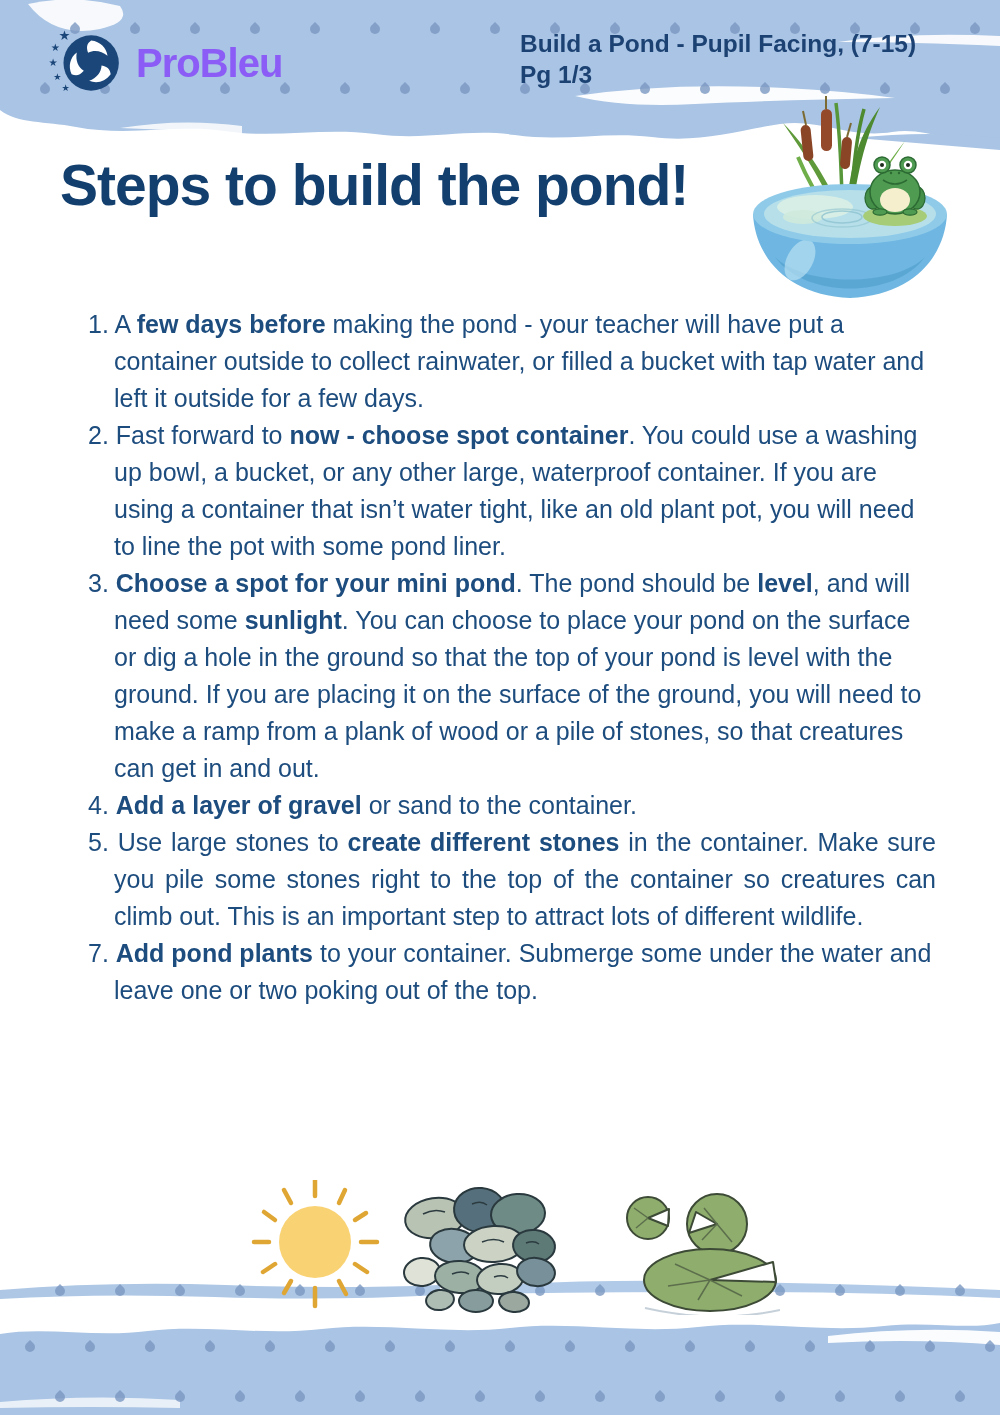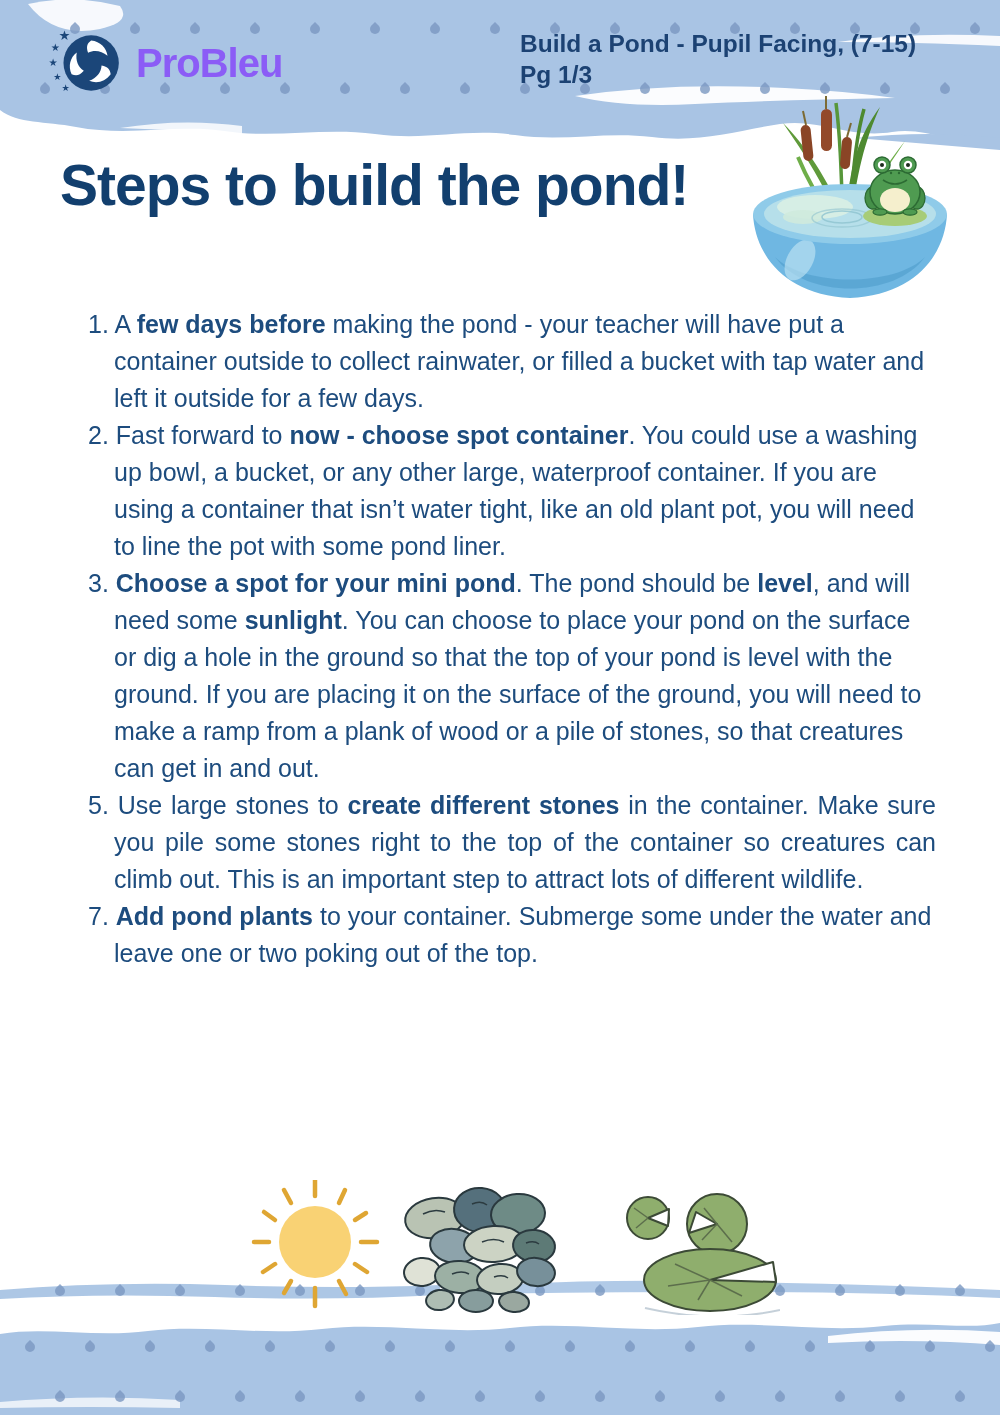--- a/index.html
+++ b/index.html
@@ -153,20 +153,21 @@
         <ellipse cx="135" cy="117" rx="7" ry="3.2" fill="#4f9b51" stroke="#2c6b33" stroke-width="1.2"></ellipse>
         <ellipse cx="165" cy="117" rx="7" ry="3.2" fill="#4f9b51" stroke="#2c6b33" stroke-width="1.2"></ellipse>
       </g>
     </svg>
   </div>
 
   <ol class="steps">
       <li><span>1. </span><span>A </span><span class="b">few days before</span><span> making the pond - your teacher will have put a container outside to collect rainwater, or filled a bucket with tap water and left it outside for a few days.</span></li>
       <li><span>2. </span><span>Fast forward to </span><span class="b">now - choose spot container</span><span>. You could use a washing up bowl, a bucket, or any other large, waterproof container. If you are using a container that isn’t water tight, like an old plant pot, you will need to line the pot with some pond liner.</span></li>
       <li><span>3. </span><span class="b">Choose a spot for your mini pond</span><span>. The pond should be </span><span class="b">level</span><span>, and will need some </span><span class="b">sunlight</span><span>. You can choose to place your pond on the surface or dig a hole in the ground so that the top of your pond is level with the ground. If you are placing it on the surface of the ground, you will need to make a ramp from a plank of wood or a pile of stones, so that creatures can get in and out.</span></li>
+      <li><span>4. </span><span class="b">Add a layer of gravel</span><span> or sand to the container.</span></li>
       <li class="justify"><span>5. </span><span>Use large stones to </span><span class="b">create different stones</span><span> in the container. Make sure you pile some stones right to the top of the container so creatures can climb out. This is an important step to attract lots of different wildlife.</span></li>
       <li><span>7. </span><span class="b">Add pond plants</span><span> to your container. Submerge some under the water and leave one or two poking out of the top.</span></li>
     </ol>
 
   <div class="bottom-art">
     <svg width="560" height="135" viewBox="0 0 560 135">
 
       <g stroke-linecap="round">
         <circle cx="95" cy="62" r="36" fill="#f9d274"></circle>
         <g stroke="#dfa633" stroke-width="4.5">

